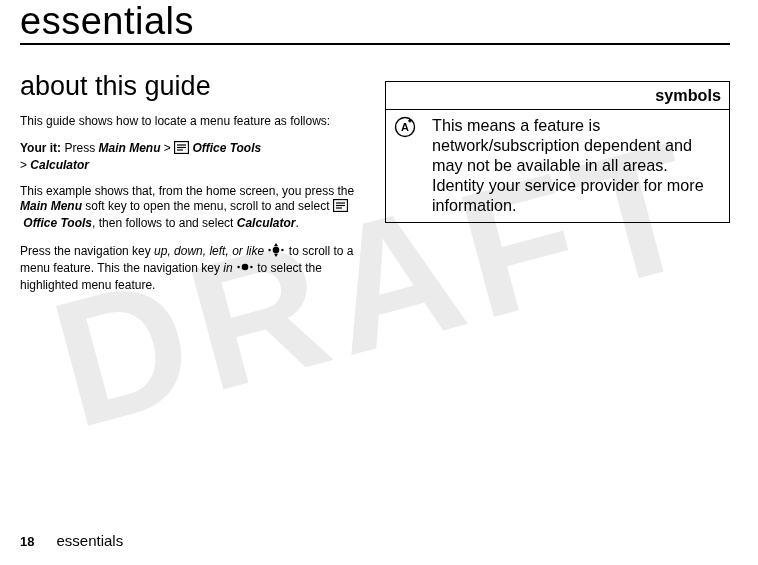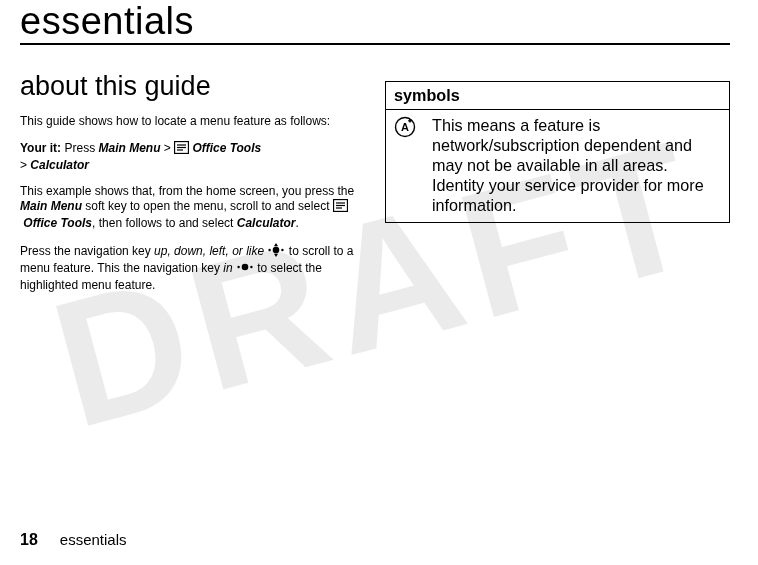--- a/index.html
+++ b/index.html
@@ -78,21 +78,21 @@
     vertical-align: middle;
   }
   
   .symbols-table {
     border: 1.5px solid #000;
     border-collapse: collapse;
     width: 100%;
     margin-top: 10px;
   }
   .symbols-table th {
-    text-align: left;
+    text-align: right;
     font-size: 16.2px;
     font-weight: bold;
     padding: 4px 8px;
     border-bottom: 1.5px solid #000;
   }
   .symbols-table td {
     font-size: 16.2px;
     line-height: 1.23;
     padding: 6px 8px;
     vertical-align: top;
@@ -101,21 +101,21 @@
     border-top: 1px solid #000;
   }
   .sym-icon-cell { width: 34px; text-align: center; }
   
   .footer {
     position: absolute;
     bottom: 16px;
     left: 20px;
     font-size: 15px;
   }
-  .footer .pnum { font-weight: bold; margin-right: 22px; font-size: 16px; }
+  .footer .pnum { font-weight: bold; margin-right: 22px; font-size: 13px; }
   
   .office-icon {
     display: inline-block;
     vertical-align: -2px;
   }
 </style>
 </head>
 <body>
 
 <div class="watermark">DRAFT</div>

